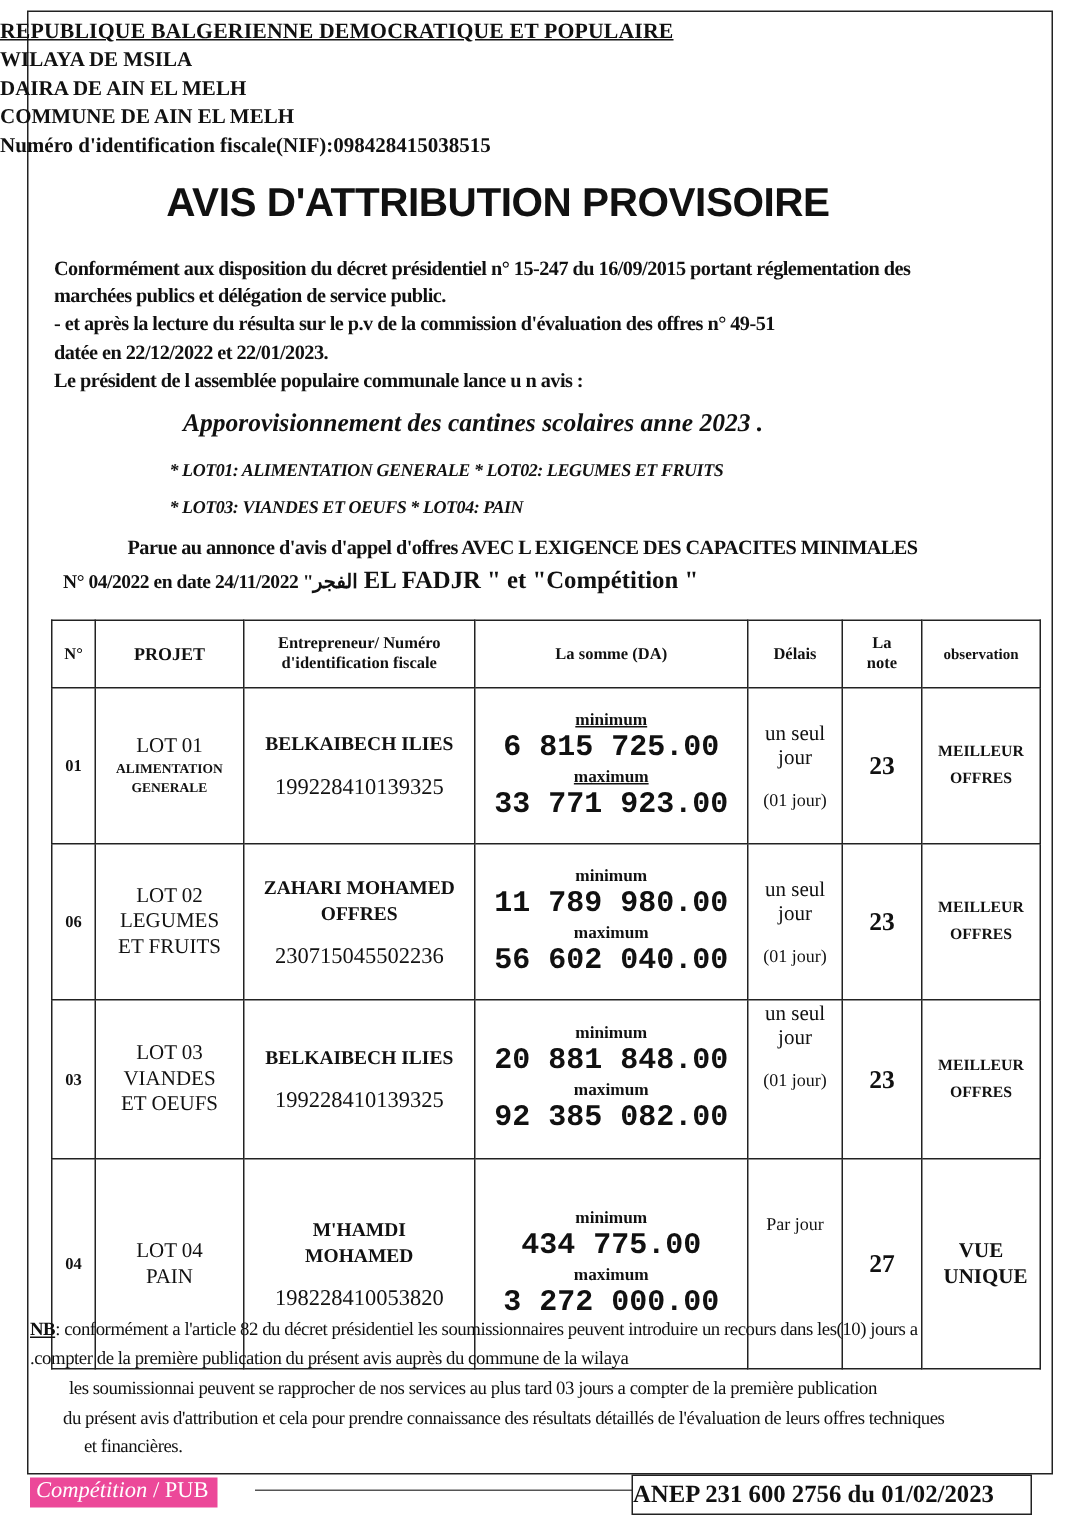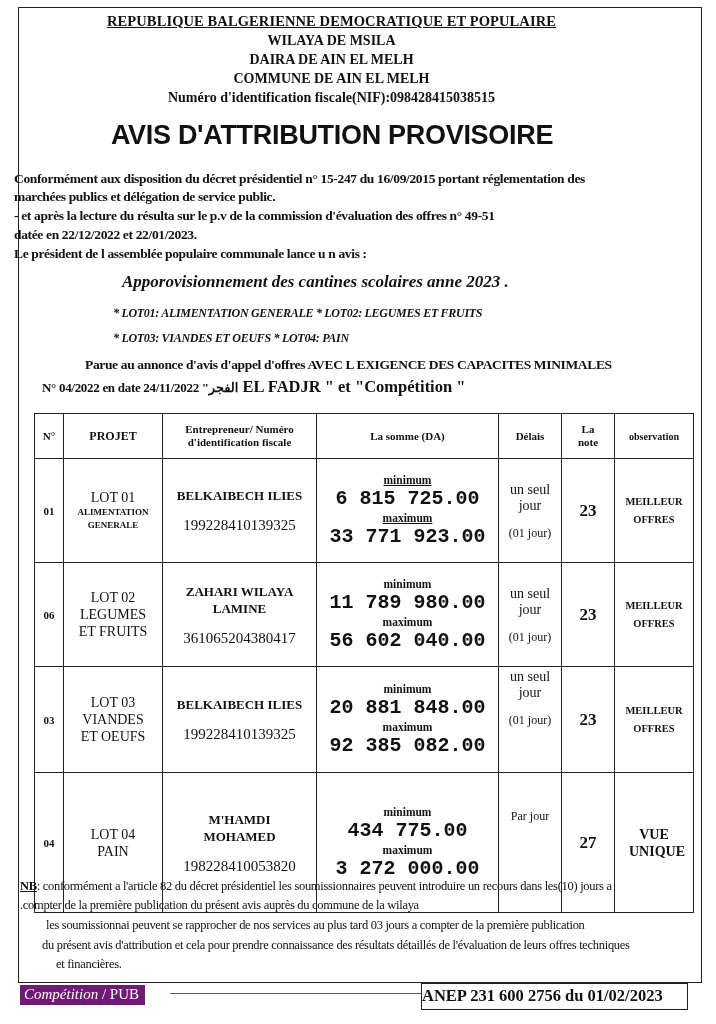--- a/index.html
+++ b/index.html
@@ -4,33 +4,33 @@
 <style>
   html, body { margin: 0; padding: 0; background: #ffffff; }
   body {
     width: 716px; height: 1024px; position: relative; overflow: hidden;
     font-family: "Liberation Serif", "DejaVu Serif", serif; color: #111;
   }
   .frame {
     position: absolute; left: 18px; top: 7px; width: 684px; height: 976px;
     border: 1.5px solid #222; box-sizing: border-box;
   }
-  .hdr { position: absolute; left: 0; width: 663px; text-align: center; font-weight: bold; }
+  .hdr { position: absolute; left: 0; width: 663px; font-weight: bold; }
   .hdr1 { top: 13px; font-size: 14.5px; text-decoration: underline; letter-spacing: 0.1px; }
   .hdr2 { top: 33px; font-size: 14px; }
   .hdr3 { top: 52px; font-size: 14px; }
   .hdr4 { top: 71px; font-size: 14px; }
   .hdr5 { top: 90px; font-size: 14px; }
   .title {
     position: absolute; left: 0; width: 664px; top: 120px; text-align: center;
     font-family: "Liberation Sans", "DejaVu Sans", sans-serif; font-weight: bold;
     font-size: 27px; letter-spacing: -0.3px;
   }
   .para {
-    position: absolute; left: 14px; font-size: 13.5px; font-weight: bold; letter-spacing: -0.35px; white-space: nowrap;
+    position: absolute; left: 36px; font-size: 13.5px; font-weight: bold; letter-spacing: -0.35px; white-space: nowrap;
   }
   .p1 { top: 171px; }
   .p2 { top: 189px; }
   .p3 { top: 208px; }
   .p4 { top: 227px; }
   .p5 { top: 246px; }
   .project {
     position: absolute; left: 122px; top: 272px; font-size: 17px; font-weight: bold; font-style: italic;
   }
   .lots { position: absolute; left: 113px; font-size: 12px; font-weight: bold; font-style: italic; letter-spacing: -0.3px; }
@@ -65,21 +65,21 @@
 
   .nb { position: absolute; left: 20px; font-size: 12.5px; letter-spacing: -0.3px; white-space: nowrap; }
   .nb1 { top: 879px; }
   .nb1 .nb-tag { font-weight: bold; text-decoration: underline; }
   .nb2 { top: 898px; }
   .nb3 { top: 918px; left: 46px; }
   .nb4 { top: 938px; left: 42px; }
   .nb5 { top: 957px; left: 56px; }
 
   .foot-left {
-    position: absolute; left: 20px; top: 985px; background: #701a75; color: #fff;
+    position: absolute; left: 20px; top: 985px; background: #ec4899; color: #fff;
     padding: 1px 6px 2px 4px; font-size: 15px; white-space: nowrap;
   }
   .foot-left .it { font-style: italic; }
   .foot-right {
     position: absolute; left: 421px; top: 983px; width: 267px; height: 27px; box-sizing: border-box;
     border: 1.5px solid #222; font-size: 16.5px; font-weight: bold; line-height: 24px; white-space: nowrap;
   }
   .foot-line { position: absolute; left: 170px; top: 993px; width: 252px; border-top: 1px solid #555; }
 </style>
 </head>
@@ -157,22 +157,22 @@
     </tr>
 
     <tr class="row">
       <td class="c-no">06</td>
       <td>
         <div class="lot-line">LOT 02</div>
         <div class="lot-line">LEGUMES</div>
         <div class="lot-line">ET FRUITS</div>
       </td>
       <td>
-        <div class="ent-name" style="padding:0 8px">ZAHARI WILAYA LAMINE</div>
-        <div class="ent-nif">361065204380417</div>
+        <div class="ent-name" style="padding:0 8px">ZAHARI MOHAMED OFFRES</div>
+        <div class="ent-nif">230715045502236</div>
       </td>
       <td>
         <div class="amt-lbl">minimum</div>
         <div class="amt-val">11 789 980.00</div>
         <div class="amt-lbl">maximum</div>
         <div class="amt-val">56 602 040.00</div>
       </td>
       <td>
         <div class="delai-a">un seul jour</div>
         <div class="delai-b">(01 jour)</div>

